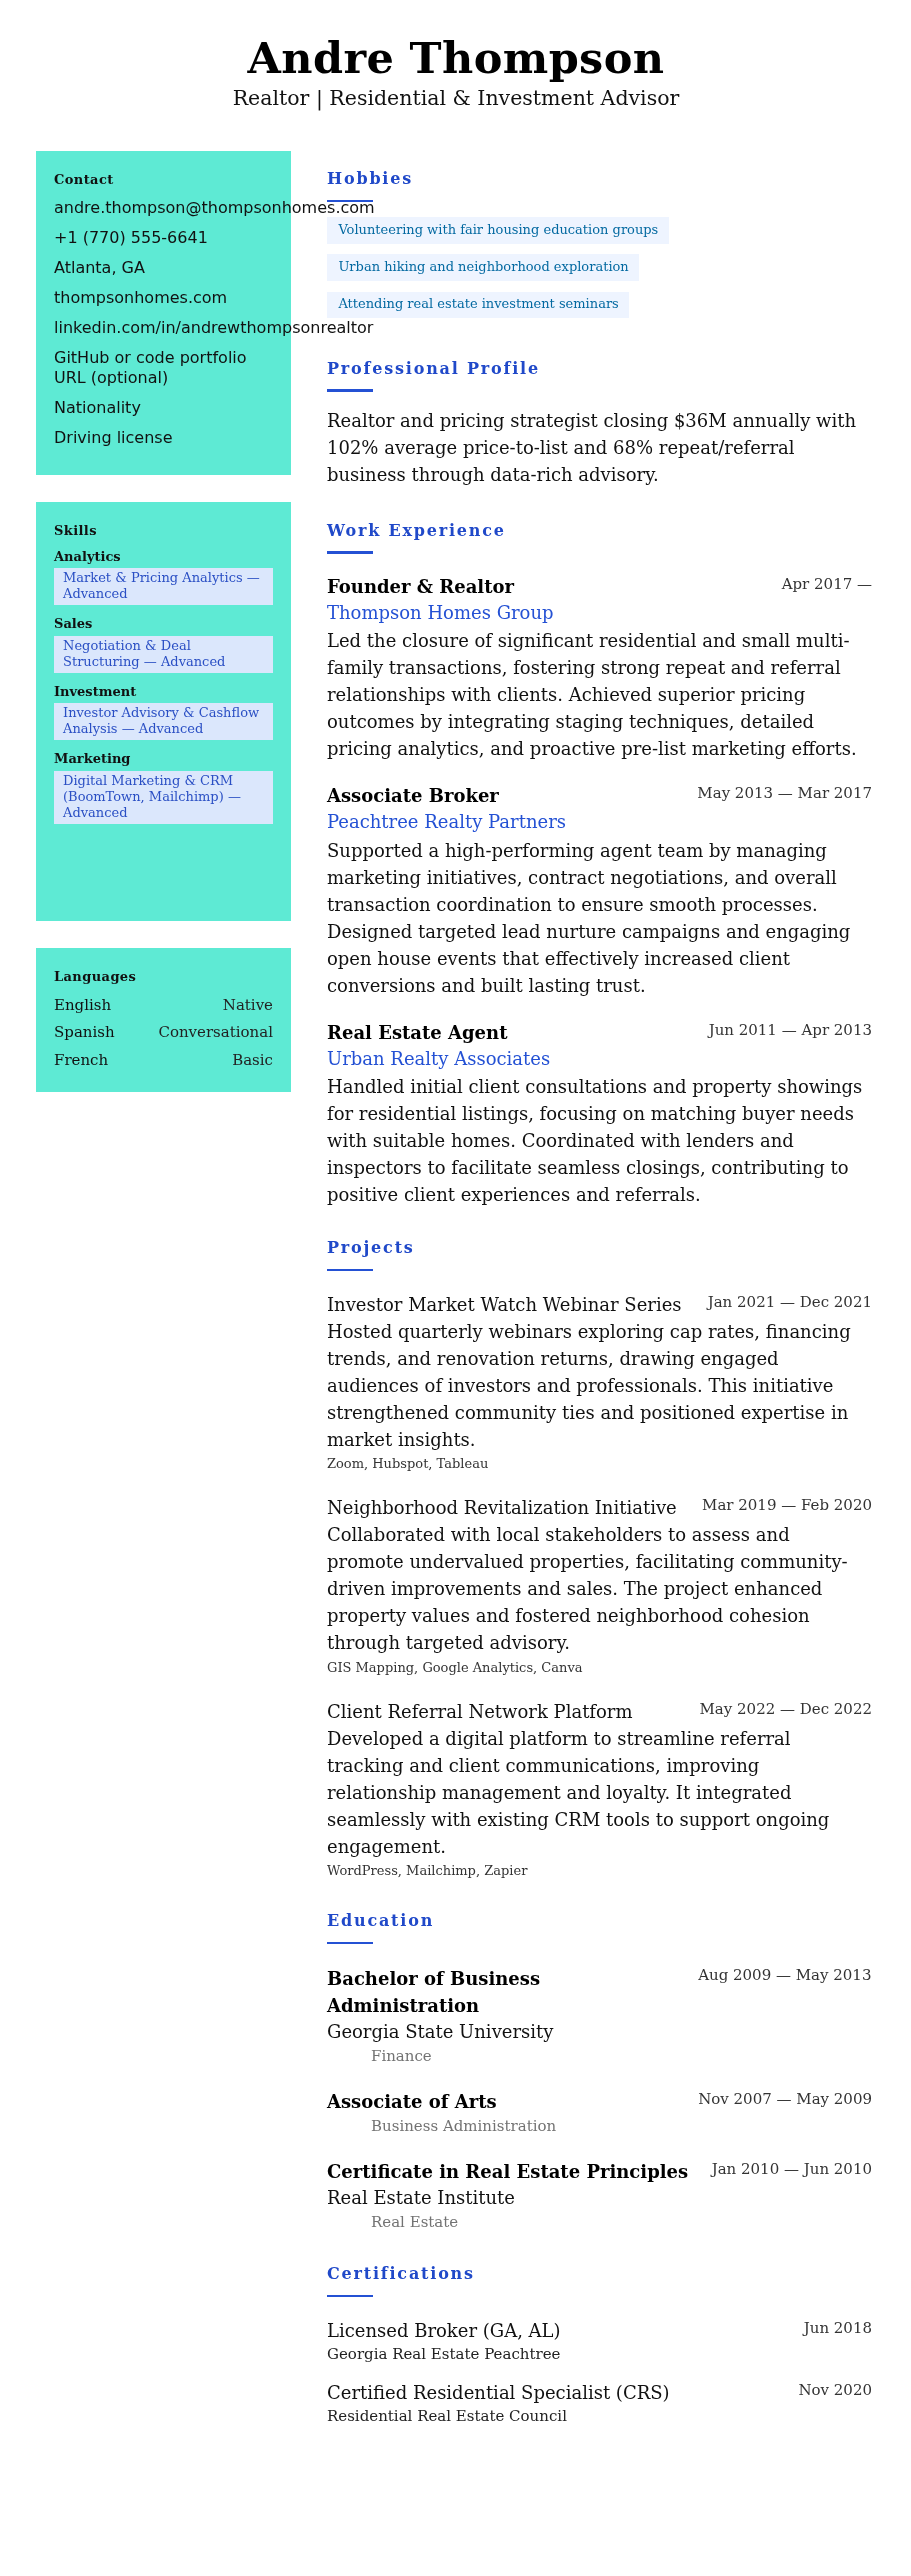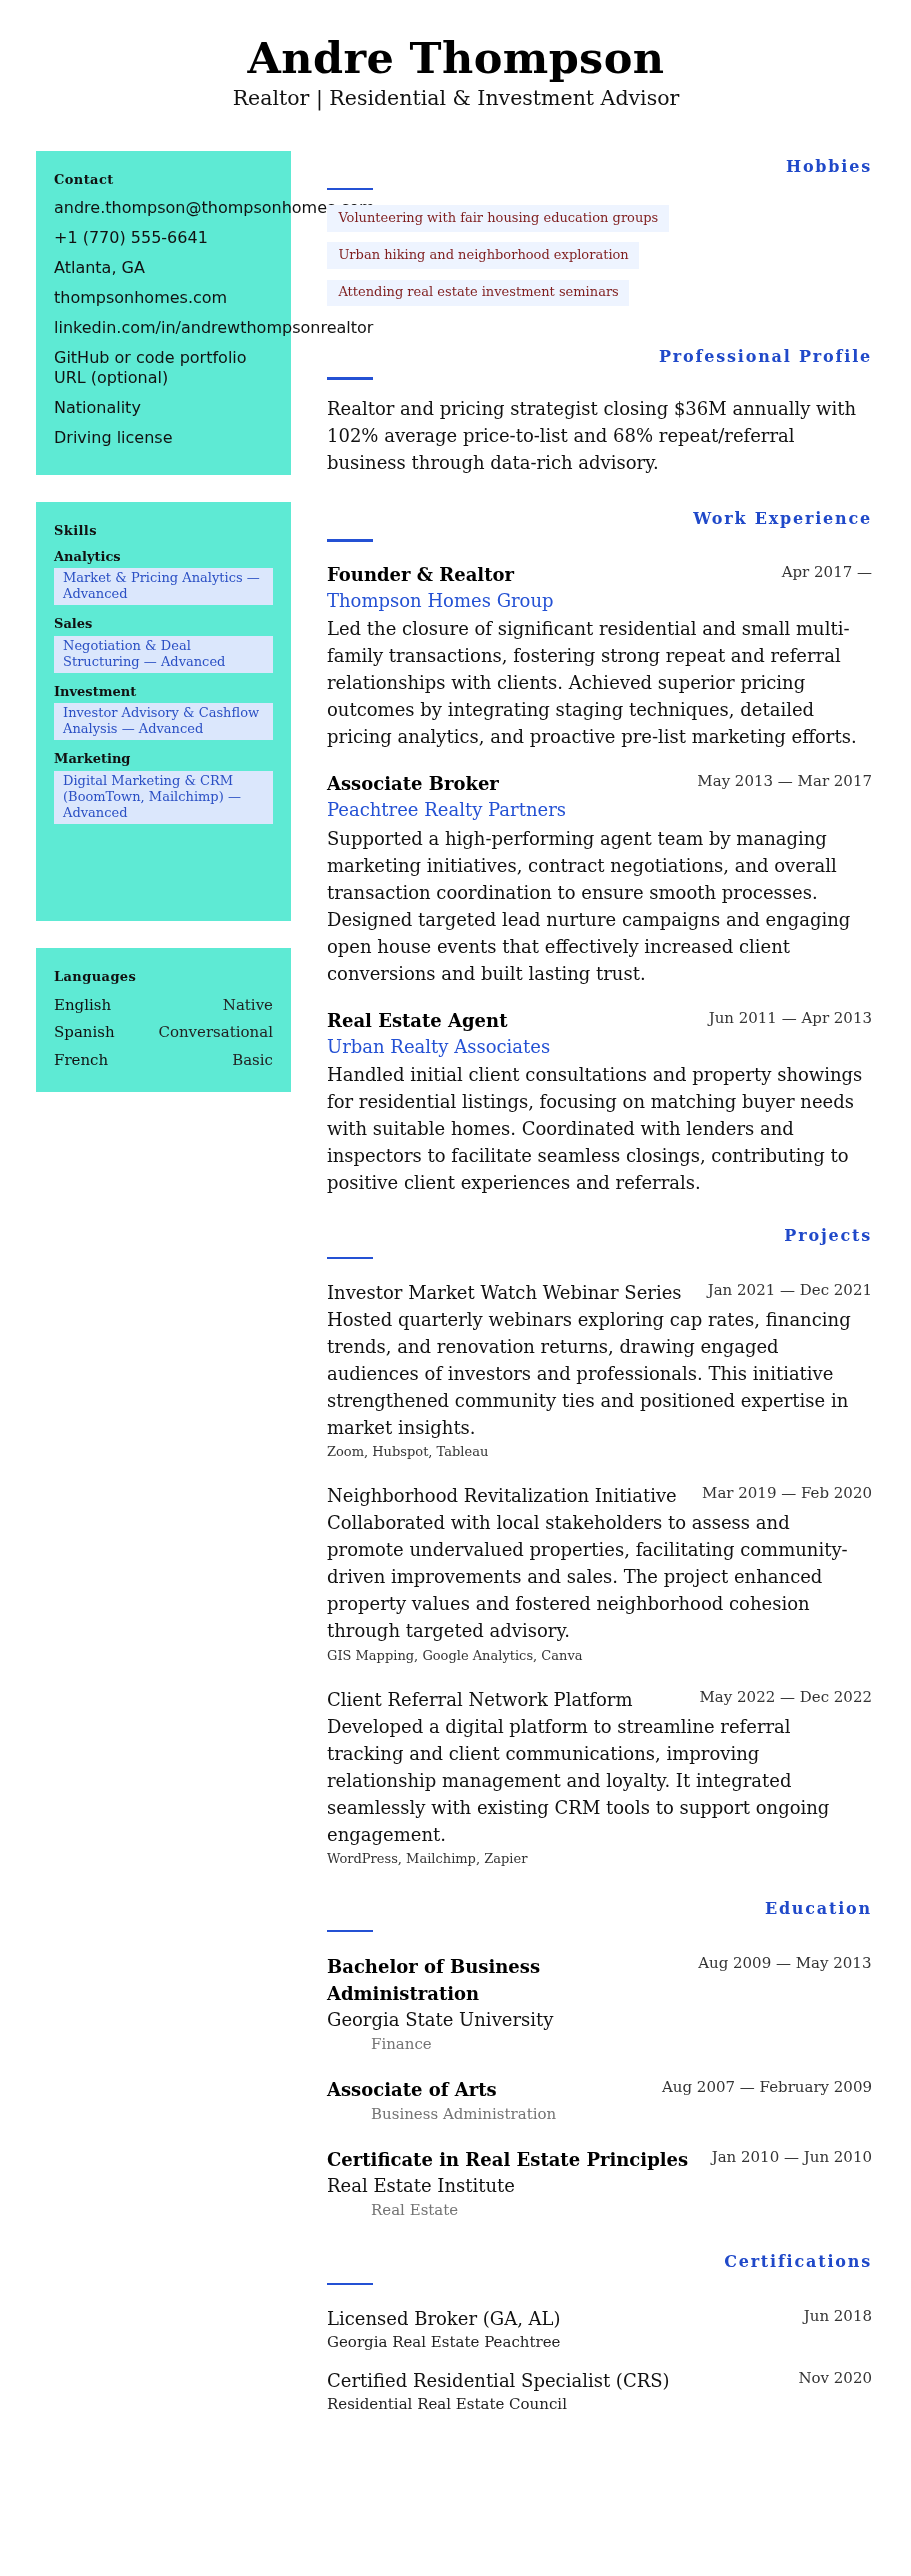--- a/index.html
+++ b/index.html
@@ -97,34 +97,33 @@
     flex: 0 0 545px;
   }
   .section { margin-bottom: 40px; }
   .section-title {
     font-family: "DejaVu Serif", serif;
     font-weight: bold;
     font-size: 16px;
     letter-spacing: 1.8px;
     color: #2049c9;
     line-height: 20px;
-    margin-top: 4px;
-    text-align: right;
+    margin-top: 16px;
   }
   .section-rule {
     width: 46px;
     height: 2.3px;
     background: #2451d4;
     margin-top: 10.6px;
     margin-bottom: 15px;
   }
   .hobby-list { display: flex; flex-direction: column; align-items: flex-start; }
   .hobby-chip {
     background: #eef4ff;
-    color: #7f1d1d;
+    color: #0369a1;
     font-size: 13px;
     line-height: 16.7px;
     padding: 4.6px 10.6px 5.3px 11.4px;
     margin-bottom: 10.6px;
   }
   .profile-text {
     font-size: 18px;
     line-height: 27px;
     color: #111;
   }
@@ -338,21 +337,21 @@
           <div class="entry-title edu-title-wrap" style="line-height:27px;">Bachelor of Business Administration</div>
           <div class="entry-date edu-date-wrap">Aug 2009 — May 2013</div>
         </div>
         <div class="edu-school">Georgia State University</div>
         <div class="edu-field">Finance</div>
       </div>
 
       <div class="entry">
         <div class="entry-head">
           <div class="entry-title">Associate of Arts</div>
-          <div class="entry-date">Aug 2007 — February 2009</div>
+          <div class="entry-date">Nov 2007 — May 2009</div>
         </div>
         <div class="edu-field">Business Administration</div>
       </div>
 
       <div class="entry">
         <div class="entry-head">
           <div class="entry-title">Certificate in Real Estate Principles</div>
           <div class="entry-date">Jan 2010 — Jun 2010</div>
         </div>
         <div class="edu-school">Real Estate Institute</div>

